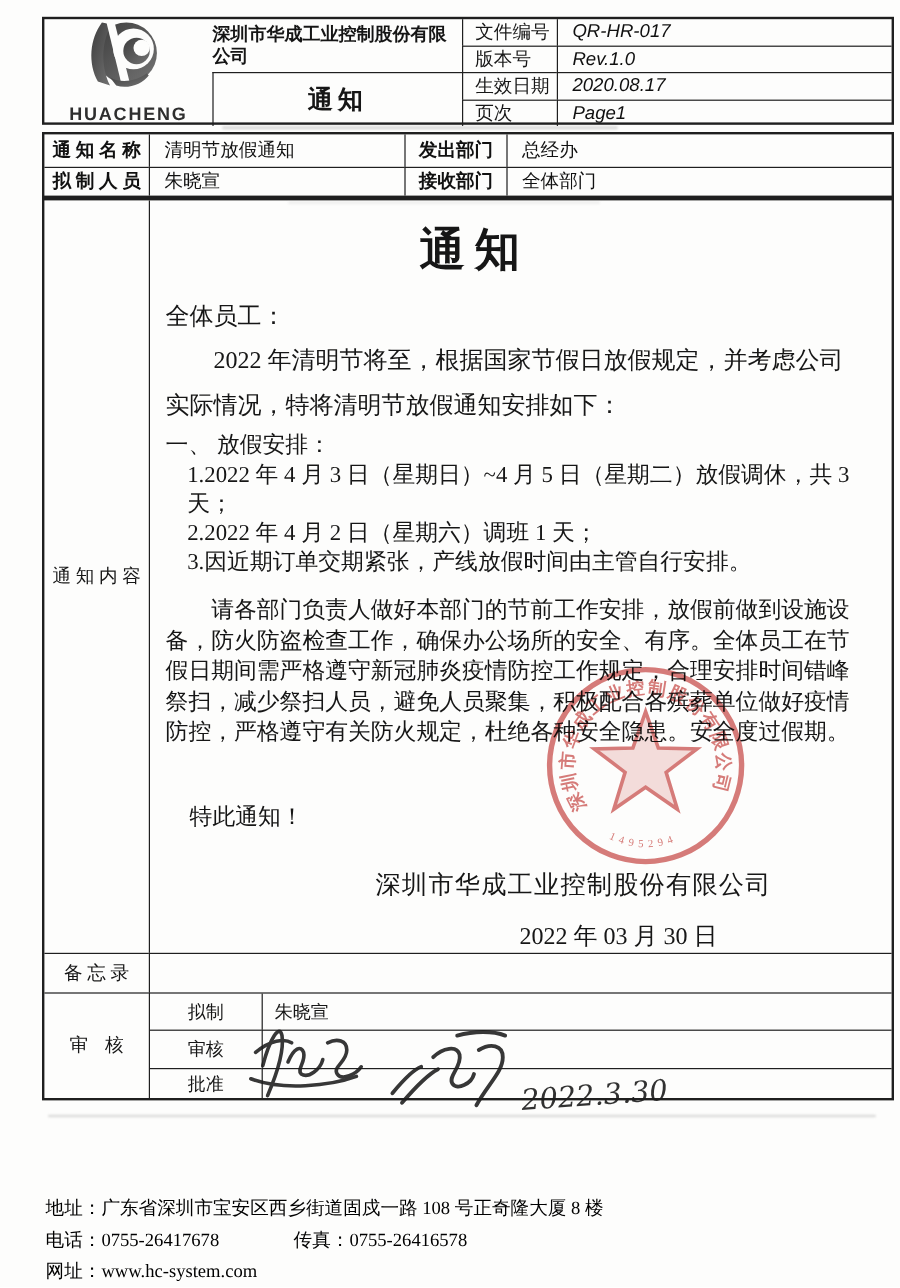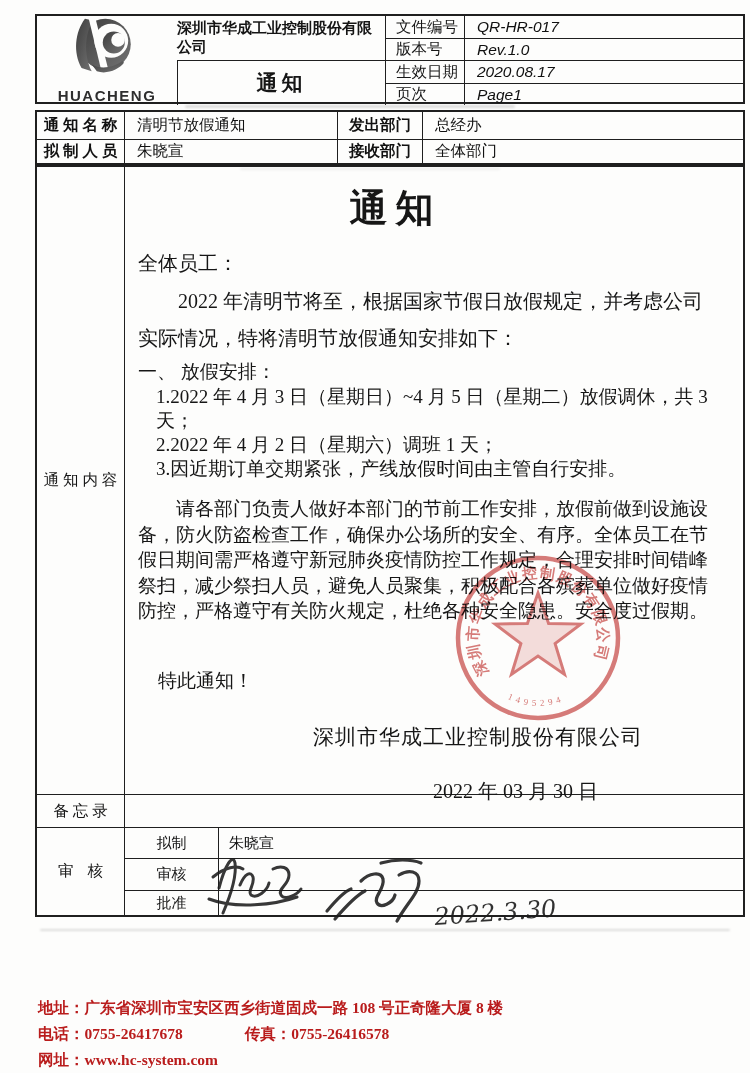--- a/index.html
+++ b/index.html
@@ -40,37 +40,37 @@
   .content-cell { flex-direction:column; align-items:stretch; padding:0 22px 0 13px; position:relative; }
 
   .n-title { text-align:center; font-size:38px; font-weight:bold; letter-spacing:8px; margin-top:16px; transform:translateX(-34px); }
   .n-salut { font-size:20px; margin-top:16px; }
   .n-para1 { font-size:20px; line-height:37px; text-indent:2em; margin-top:6px; }
   .n-listhead { font-size:19px; line-height:26px; margin-top:2px; }
   .n-item { font-size:19px; line-height:24px; padding-left:18px; }
   .n-para2 { font-size:19px; line-height:25.5px; text-indent:2em; margin-top:15px; }
   .n-closing { font-size:19px; margin-top:44px; text-indent:20px; }
   .n-sigco { font-size:21px; margin-top:29px; text-align:right; padding-right:78px; letter-spacing:1px; }
-  .n-sigdate { font-size:20px; margin-top:27px; text-align:right; padding-right:123px; }
+  .n-sigdate { font-size:20px; margin-top:16px; text-align:right; padding-right:123px; }
 
   
   .appr-grid { display:grid; width:100%; height:100%;
     grid-template-columns:93px 1fr; grid-template-rows:30px 32px 1fr; }
   .appr-lab { display:flex; align-items:center; justify-content:center; font-size:15px; }
   .appr-val { display:flex; align-items:center; font-size:15px; padding-left:10px; }
   .appr-justify { justify-content:center; letter-spacing:14px; text-indent:14px; }
 
   
   .stamp { position:absolute; left:448px; top:548px; width:180px; height:180px; opacity:0.82; pointer-events:none; mix-blend-mode:multiply; }
 
   
   .sig-overlay { position:absolute; left:185px; top:833px; width:420px; height:115px; pointer-events:none; }
 
   
-  .footer { position:absolute; left:38px; top:995px; font-size:15.5px; font-weight:bold; color:#b91c1c; line-height:26px; }
+  .footer { position:absolute; left:38px; top:995px; font-size:15.5px; font-weight:normal; color:#000000; line-height:26px; }
   .footer .gap { display:inline-block; width:62px; }
 
   
   .streak { position:absolute; border-radius:2px; filter:blur(1px); }
   .s1 { left:185px; top:105px; width:330px; height:3px; background:rgba(150,150,150,.30); }
   .s2 { left:40px;  top:929px; width:690px; height:2px; background:rgba(160,160,160,.35); }
   .s3 { left:240px; top:168px; width:260px; height:2px; background:rgba(185,185,185,.22); }
 </style>
 </head>
 <body>

